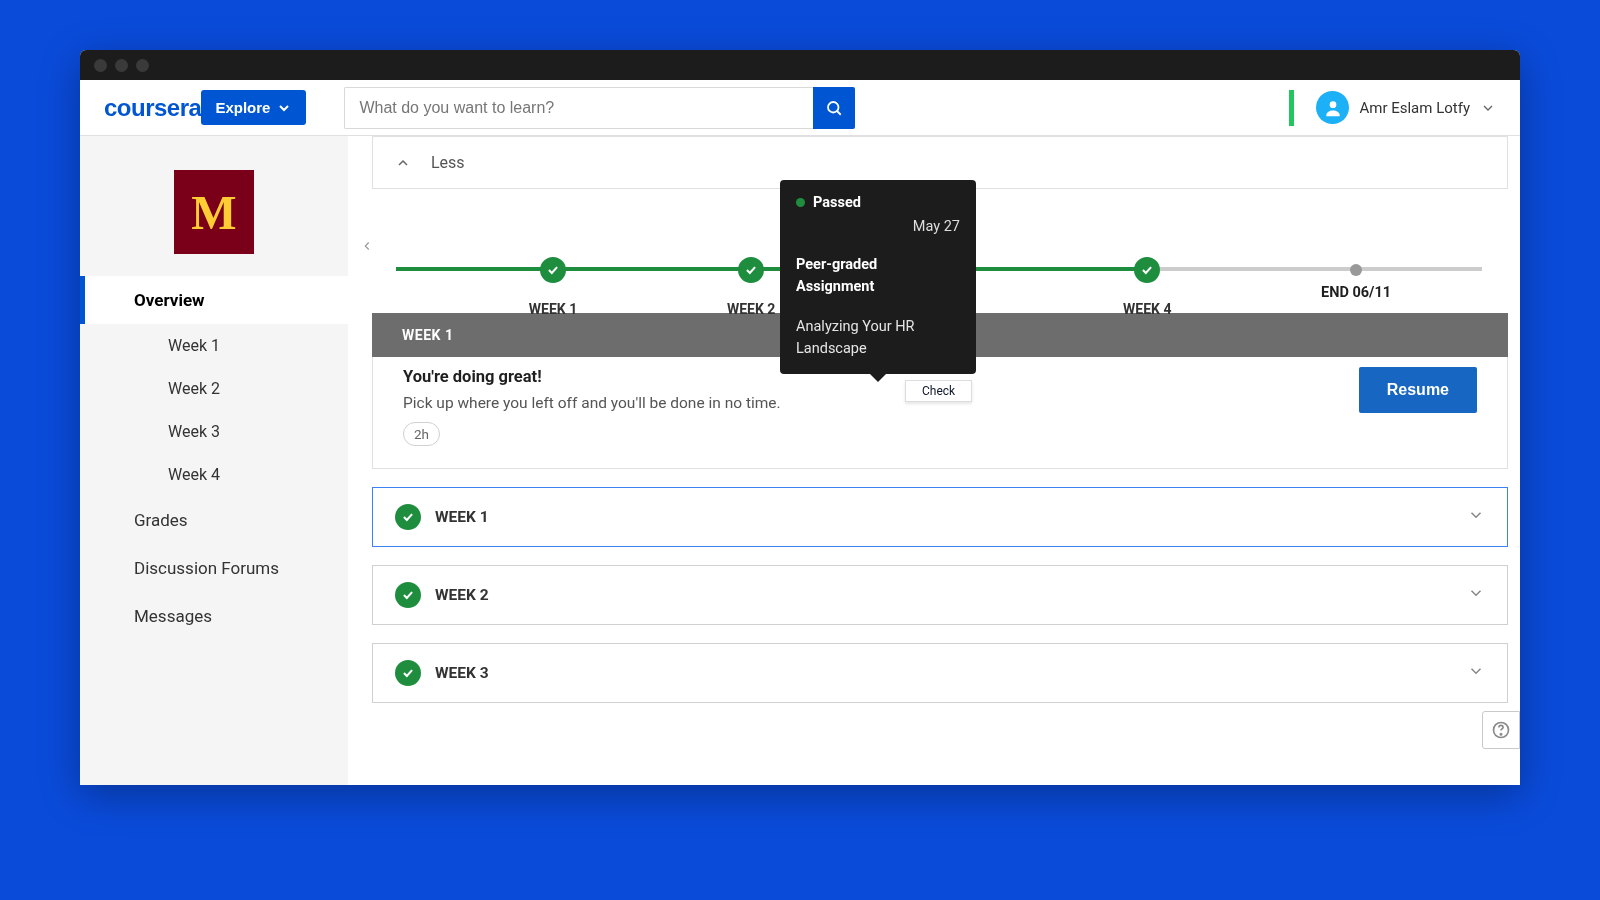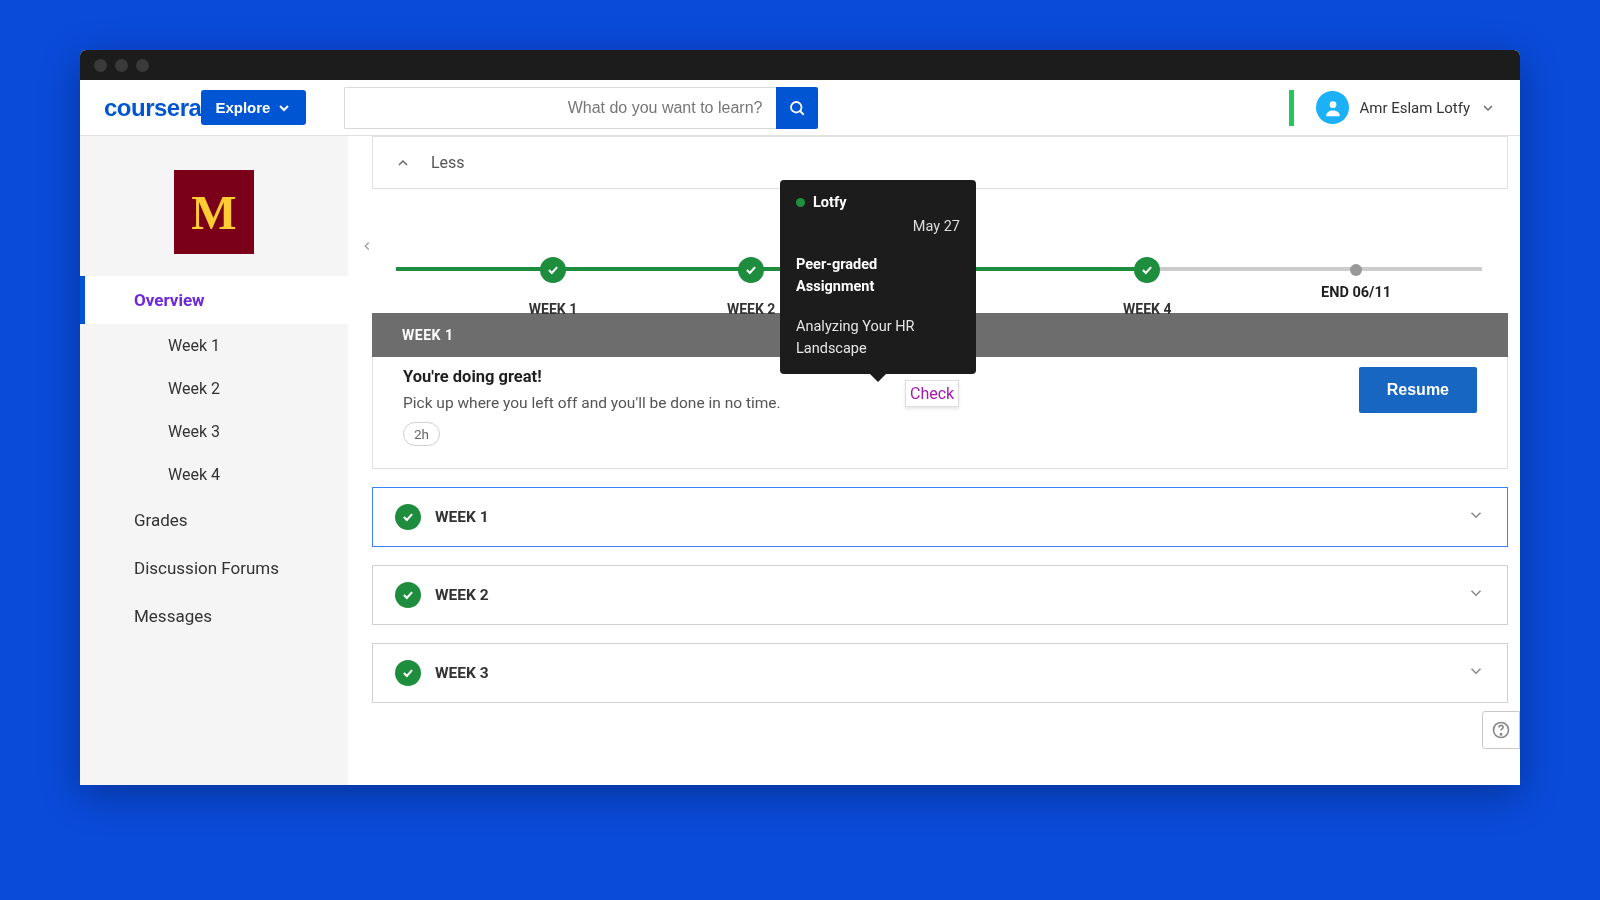--- a/index.html
+++ b/index.html
@@ -54,28 +54,27 @@
       align-items: center;
       gap: 6px;
     }
     .search-wrap {
       margin-left: 38px;
       display: flex;
       align-items: stretch;
       height: 42px;
     }
     .search-input {
-      width: 432px;
+      width: 469px;
       border: 1px solid #d9d9d9;
       border-right: none;
       padding: 0 14px;
       font-size: 16px;
       color: #3b82f6;
       border-radius: 2px 0 0 2px;
-      text-align: right;
     }
     .search-input::placeholder { color: #767676; }
     .search-btn {
       width: 42px;
       background: #0056d2;
       border: none;
       color: #fff;
       display: flex;
       align-items: center;
       justify-content: center;
@@ -112,21 +111,21 @@
     .nav-item {
       padding: 14px 0 14px 54px;
       font-size: 17px;
       color: #333;
       cursor: pointer;
       position: relative;
     }
     .nav-item.active {
       background: #fff;
       font-weight: 700;
-      color: #6d28d9;
+      color: #000000;
     }
     .nav-item.active::before {
       content: '';
       position: absolute;
       left: 0; top: 0; bottom: 0;
       width: 5px;
       background: #0056d2;
     }
     .nav-sub {
       padding: 12px 0 12px 88px;
@@ -249,23 +248,23 @@
       border: 8px solid transparent;
       border-top-color: #1c1c1c;
       border-bottom: none;
     }
     .check-tag {
       position: absolute;
       top: 330px;
       left: 825px;
       background: #fff;
       border: 1px solid #ddd;
-      padding: 3px 4px;
-      font-size: 16px;
-      color: #a21caf;
+      padding: 3px 16px;
+      font-size: 12px;
+      color: #0f172a;
       box-shadow: 0 2px 3px rgba(0,0,0,0.1);
     }
     .week-header-bar {
       background: #6d6d6d;
       color: #fff;
       padding: 14px 30px;
       font-weight: 700;
       font-size: 14px;
       letter-spacing: 0.5px;
     }
@@ -496,21 +495,21 @@
               <polyline points="6 9 12 15 18 9"></polyline>
             </svg>
         </span>
       </div>
     </div>
   </div>
 
   <div class="tooltip">
     <div class="tooltip-status">
       <span class="green-dot"></span>
-      <span>Lotfy</span>
+      <span>Passed</span>
     </div>
     <div class="tooltip-row">
       <div class="tooltip-type">Peer-graded Assignment</div>
       <div class="tooltip-date">May 27</div>
     </div>
     <div class="tooltip-desc">Analyzing Your HR Landscape</div>
   </div>
 
   <div class="check-tag">Check</div>
 

